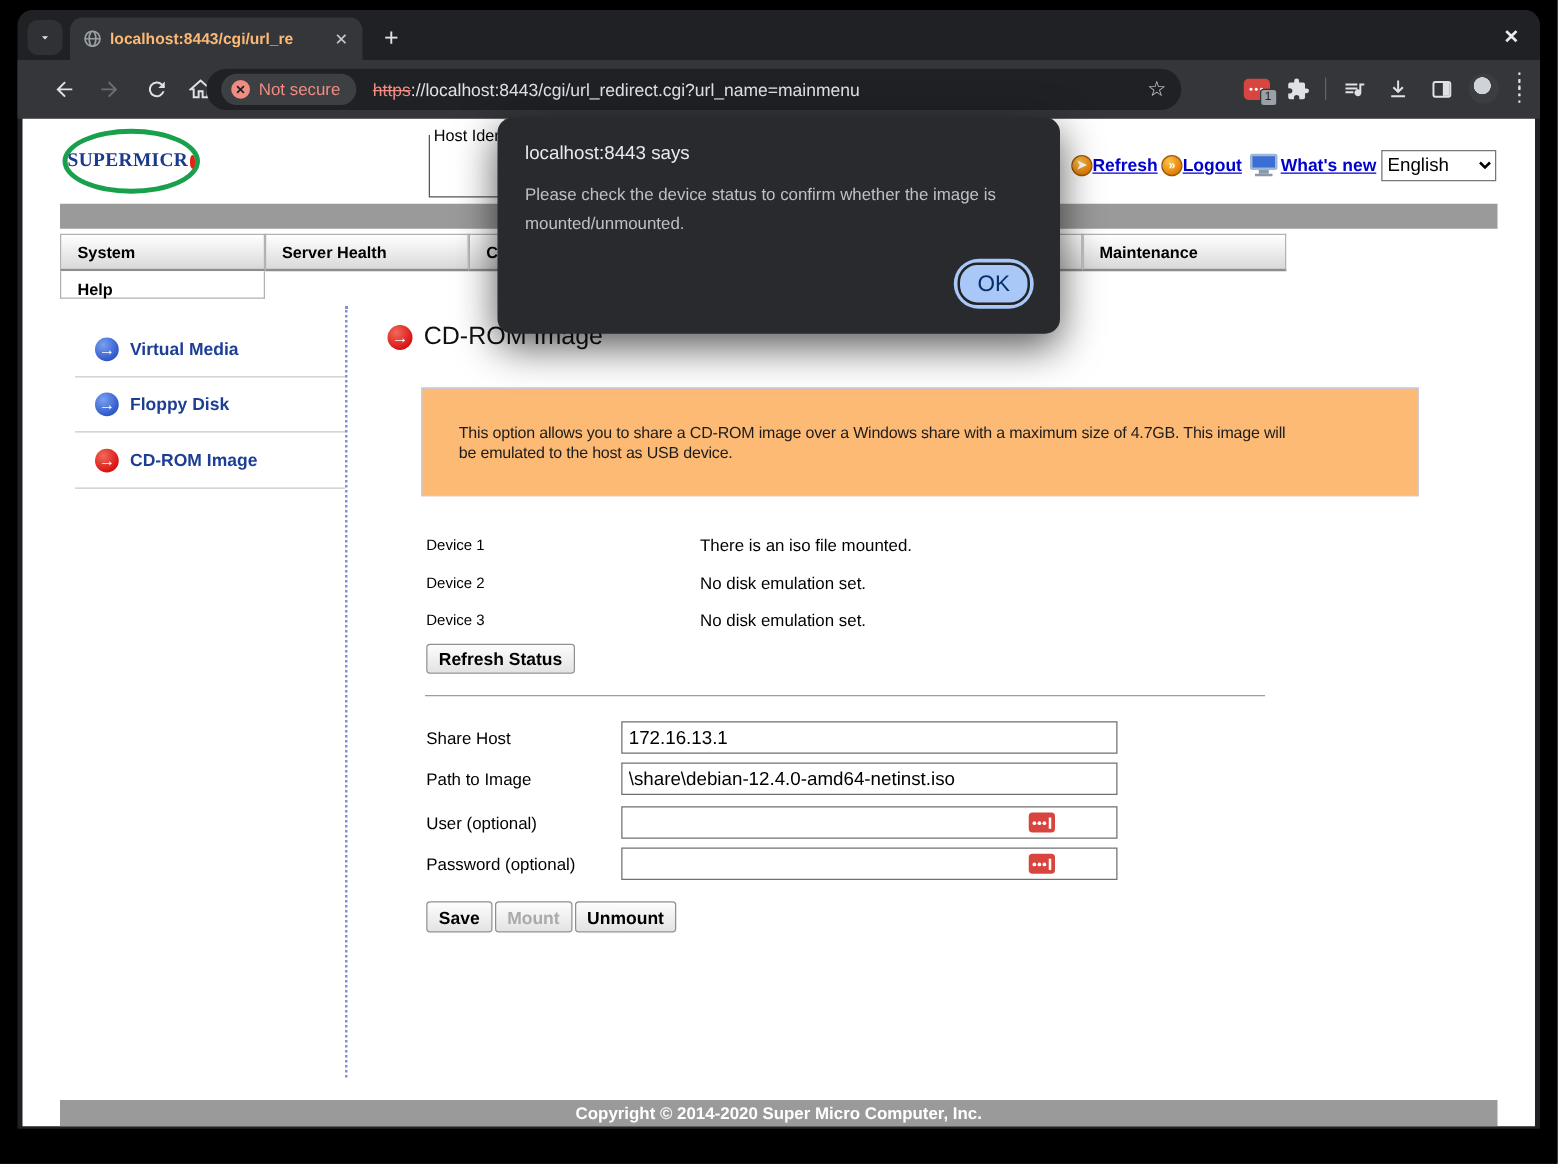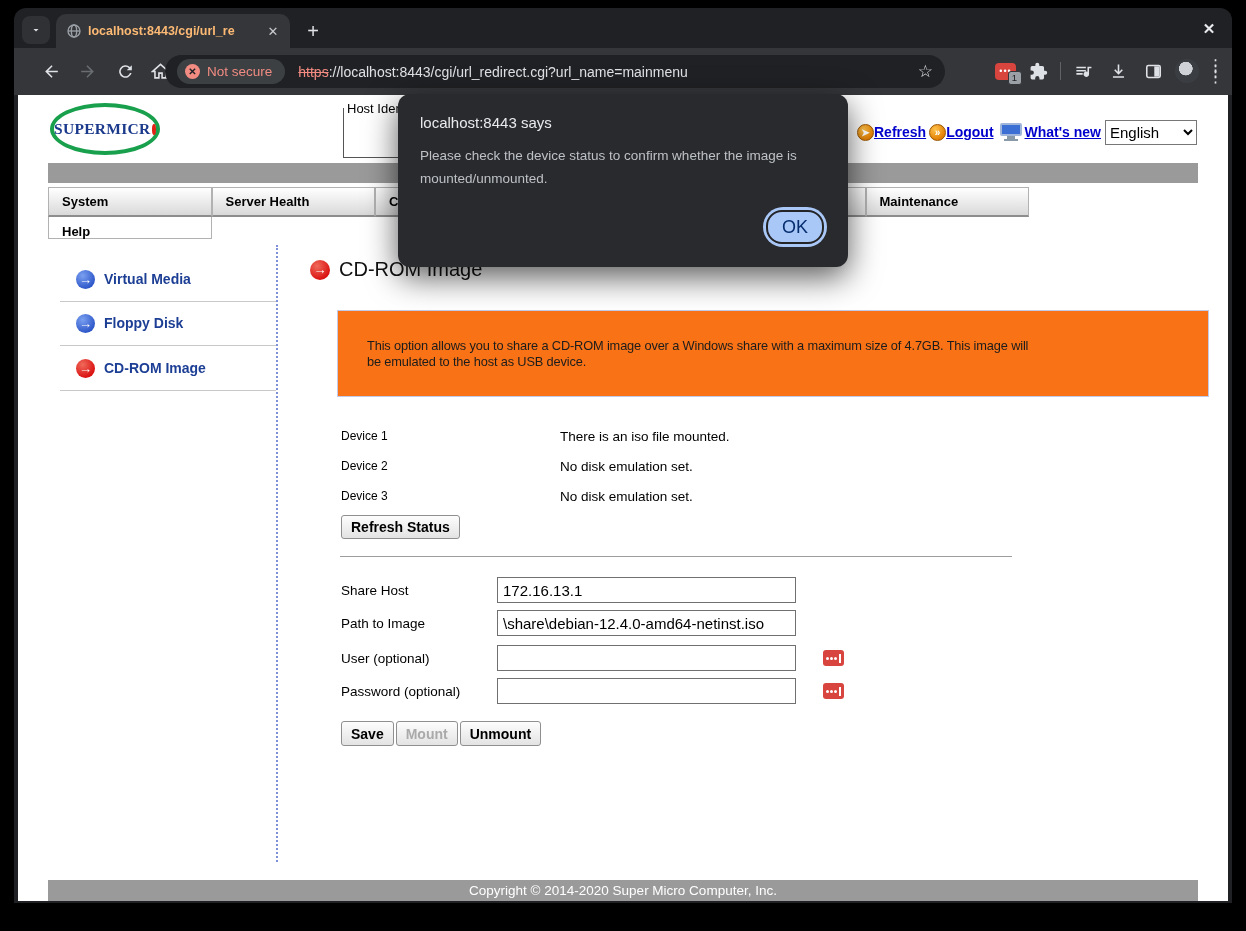--- a/index.html
+++ b/index.html
@@ -82,46 +82,46 @@
           display:flex; align-items:center; justify-content:center; }
   .circ.blue { background:radial-gradient(circle at 35% 30%, #7aa0f0, #2c55c8 75%); }
   .circ.red  { background:radial-gradient(circle at 35% 30%, #f06a5a, #d90f0f 75%); }
   .side-label { margin-left:9px; font-size:14px; font-weight:bold; color:#1c3e94; }
   .side-sep { position:absolute; left:42px; width:216px; height:1px; background:#c9c9c9; }
   #dotted-div { position:absolute; left:258px; top:150px; height:617px; border-left:2px dotted #8090d8; }
 
   
   #page-title-row { position:absolute; left:292px; top:163px; display:flex; align-items:center; }
   #page-title { margin-left:9px; font-size:20px; color:#111; }
-  #info-box { position:absolute; left:319px; top:215px; width:872px; height:87px; background:#f97316; border:1px solid #c3c9e8;text-decoration:underline; }
+  #info-box { position:absolute; left:319px; top:215px; width:798px; height:87px; background:#fdba74; border:1px solid #c3c9e8;text-decoration:underline; }
   #info-text { position:absolute; left:29px; top:27px; width:668px; font-size:12.8px; line-height:15.5px;
                color:#1c1c1c; letter-spacing:-0.15px; }
 
   .dev-row { position:absolute; left:323px; font-size:12px; color:#000; }
   .dev-val { position:absolute; left:542px; font-size:13.5px; color:#000; }
 
   .btn { font-family:"Liberation Sans",sans-serif; font-size:14px; font-weight:bold; color:#000;
          background:linear-gradient(#fdfdfd,#e3e3e3); border:1px solid #8f8f8f; border-radius:3px; padding:3px 9px; }
   #refresh-status { position:absolute; left:323px; top:420px; height:24px; }
   #form-hr { position:absolute; left:322px; top:461px; width:672px; border-top:1px solid #9d9d9d; }
 
   .frm-label { position:absolute; left:323px; font-size:13.5px; color:#000; }
-  .frm-input { position:absolute; left:479px; width:299px; height:26px; border:1px solid #707070; background:#fff;
+  .frm-input { position:absolute; left:479px; width:397px; height:26px; border:1px solid #707070; background:#fff;
                font-size:15px; font-family:"Liberation Sans",sans-serif; padding:0 26px 0 5px; color:#000; }
   .pw-ic { position:absolute; left:805px; width:21px; height:16px; background:#d8453e; border-radius:3px;
            display:flex; align-items:center; justify-content:center; gap:1px; }
   .pw-ic i { width:3px; height:3px; border-radius:50%; background:#fff; }
   .pw-ic b { width:1.5px; height:9px; background:#fff; margin-left:1px; }
 
   #action-row { position:absolute; left:323px; top:626px; display:flex; gap:2px; }
   #action-row .btn { height:25px; font-size:14px; }
   #mount-btn { color:#aaa; font-weight:bold; }
 
   #footer { position:absolute; left:30px; top:785px; width:1150px; height:21px; background:#9a9a9a;
-            color:#fff; font-weight:normal; font-size:13.5px; text-align:center; line-height:21px; }
+            color:#fff; font-weight:bold; font-size:13.5px; text-align:center; line-height:21px; }
 
   
   #dialog { position:absolute; left:398px; top:94px; width:450px; height:173px; background:#292a2d;
             border-radius:12px; box-shadow:0 10px 32px rgba(0,0,0,.65); z-index:50; }
   #dialog-title { position:absolute; left:22px; top:20px; font-size:15px; color:#e8eaed; }
   #dialog-msg { position:absolute; left:22px; top:50px; width:400px; font-size:13.5px; line-height:23px; color:#bdc1c6; }
   #dialog-ok { position:absolute; right:21px; bottom:20px; width:64px; height:40px; border:none; border-radius:20px;
                background:#a9c7f7; color:#062e6f; font-size:18px; font-family:"Liberation Sans",sans-serif; }
   #dialog-ok::after { content:""; position:absolute; inset:3px; border:2px solid #232426; border-radius:16px; }
 </style>

